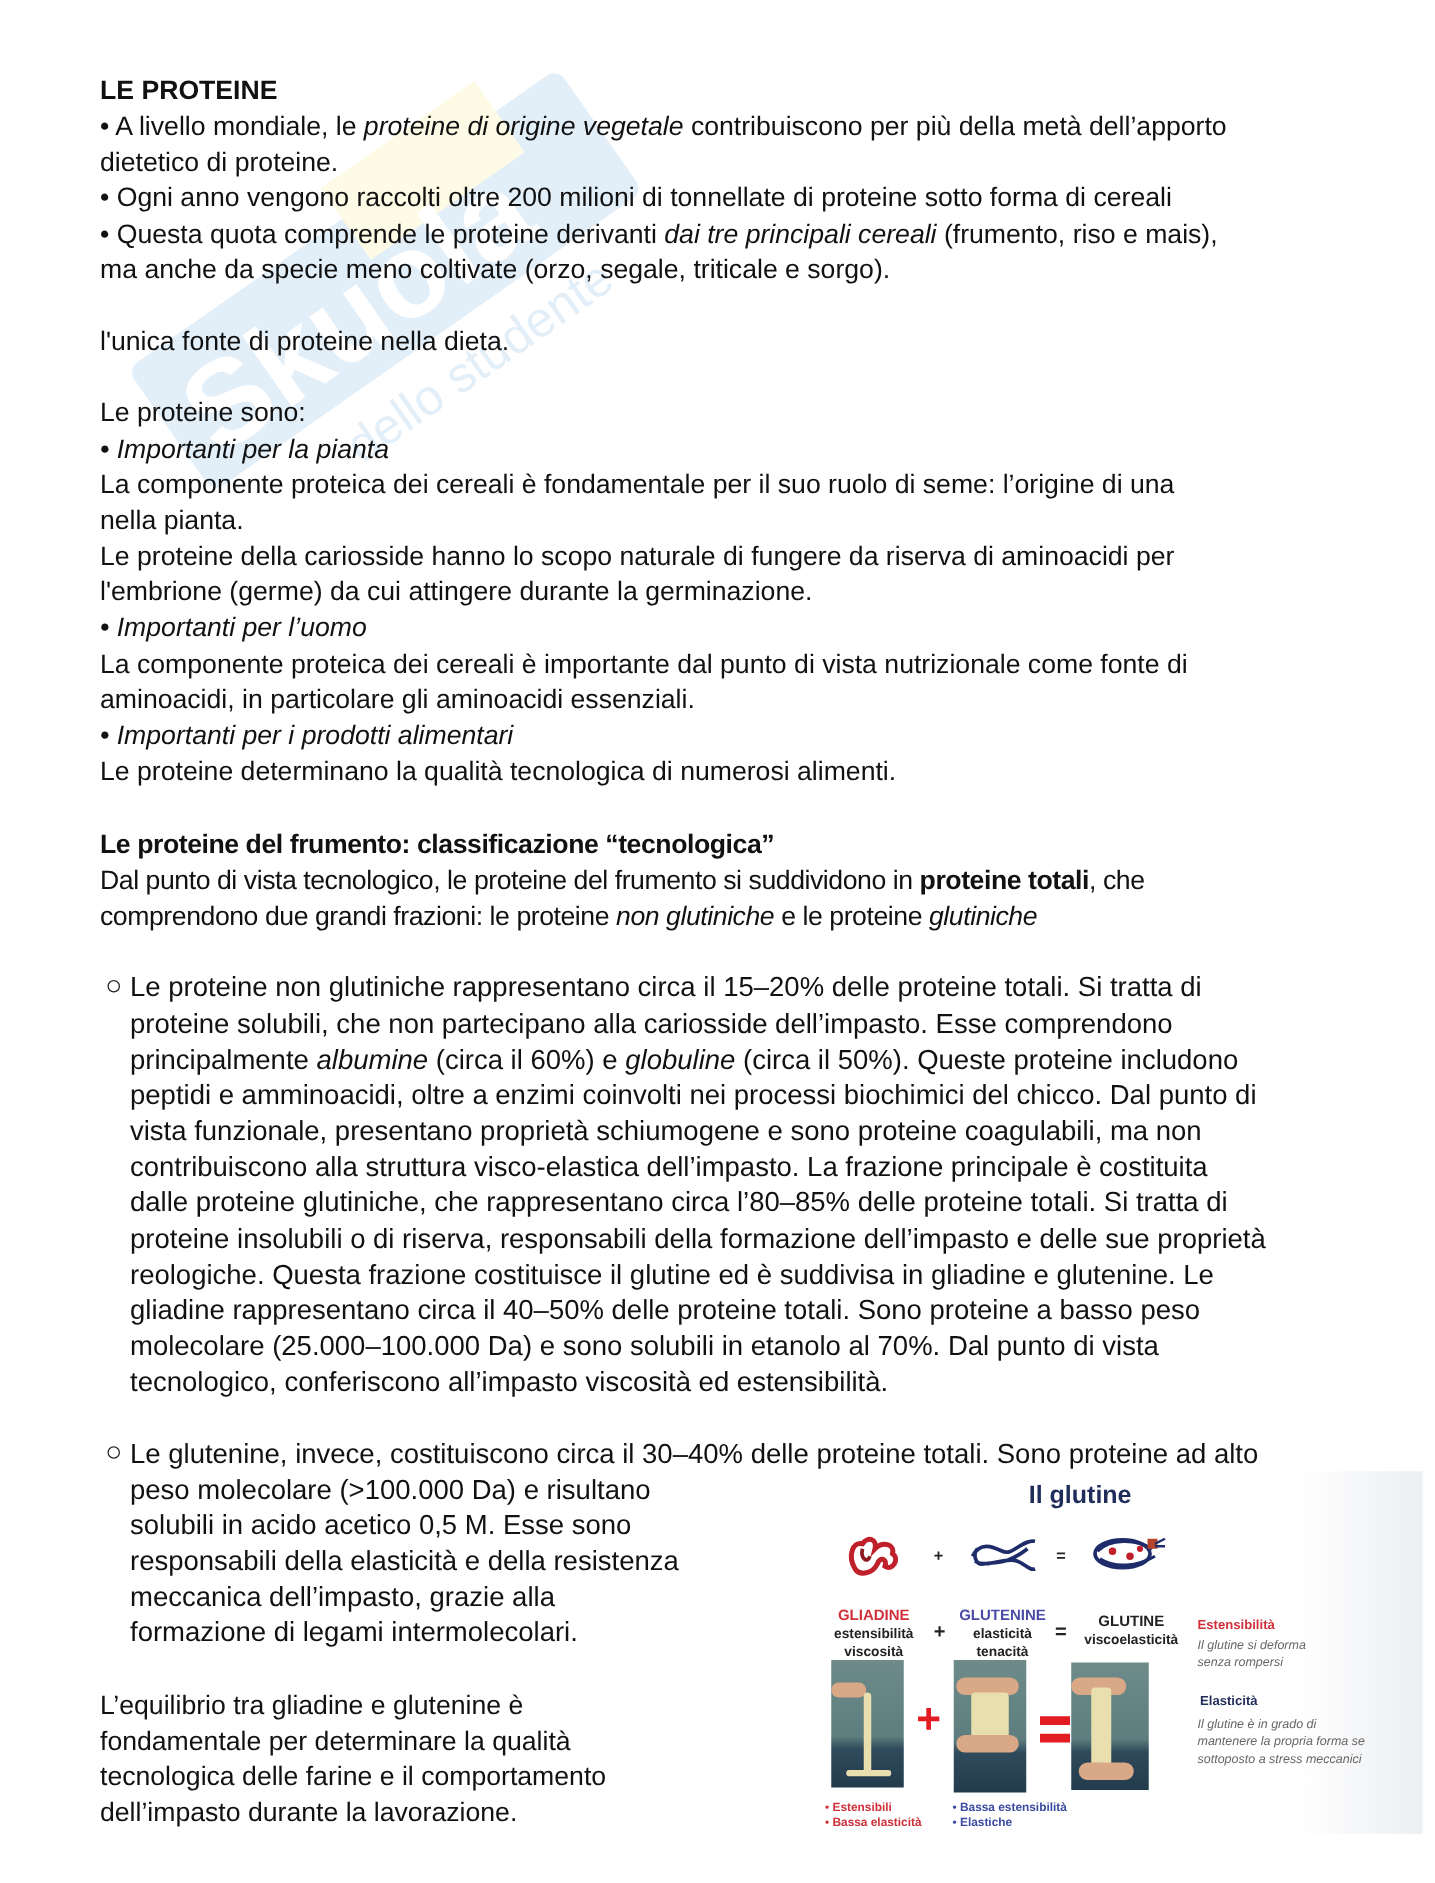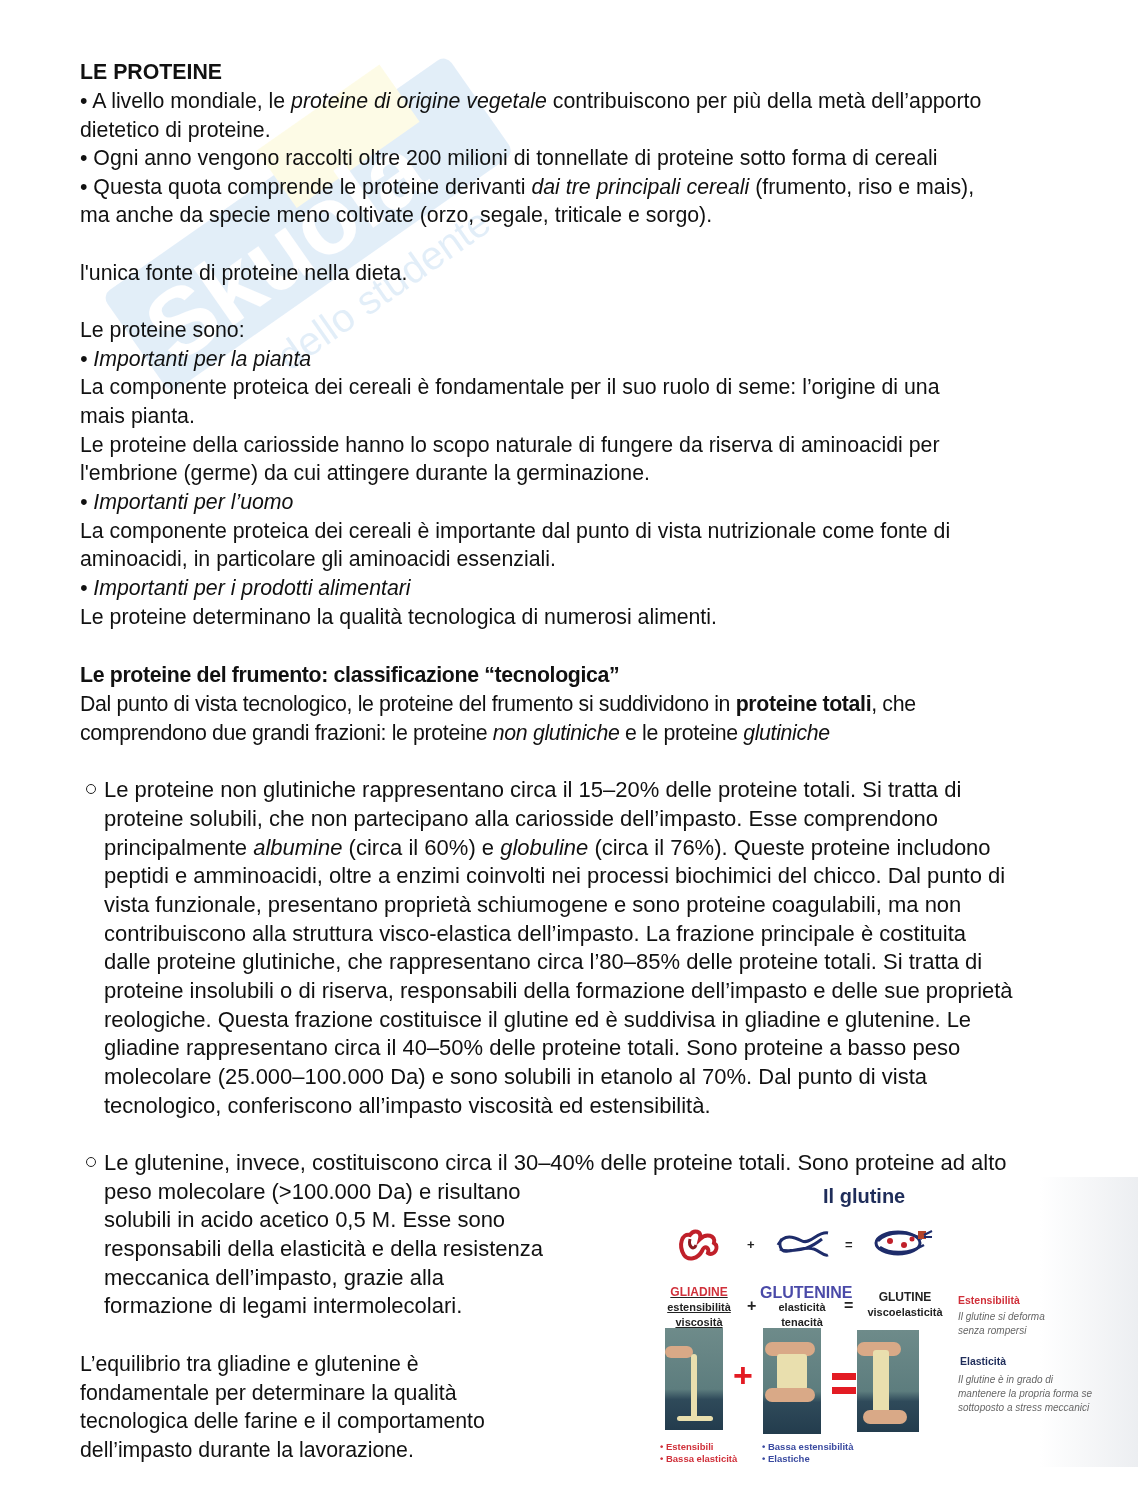--- a/index.html
+++ b/index.html
@@ -21,21 +21,21 @@
   .h2 { font-family: "Liberation Sans", sans-serif; font-weight: bold; letter-spacing: -0.3px; }
   .narrow { letter-spacing: -0.35px; }
 
   
   .fig { position: absolute; left: 648px; top: 1177px; width: 490px; height: 290px;
          background: linear-gradient(90deg, #ffffff 0%, #ffffff 80%, #eceef1 100%); overflow: hidden; }
   .fig-title { position: absolute; left: 175px; top: 8px; font-size: 20px; font-weight: bold; color: #1f2d5a; }
   .fig-op { position: absolute; font-size: 13px; font-weight: bold; color: #222; }
   .fig-lbl { position: absolute; text-align: center; font-size: 11px; font-weight: bold; line-height: 15px; color: #222; }
   .fig-lbl .head-red { color: #d0303a; font-size: 12px; }
-  .fig-lbl .head-blue { color: #4a4aa8; font-size: 16px; }
+  .fig-lbl .head-blue { color: #4a4aa8; font-size: 12px; }
   .photo { position: absolute; background: linear-gradient(180deg, #6e8b8a 0%, #5d7d7e 60%, #2f4a5a 70%, #233c4d 100%); }
   .dough { position: absolute; background: #e9dfae; border-radius: 3px; }
   .hand { position: absolute; background: #d9a987; border-radius: 10px; }
   .bigplus { position: absolute; color: #e31b23; font-size: 34px; font-weight: bold; }
   .bigeq { position: absolute; width: 24px; height: 7px; background: #e31b23; }
   .bul { position: absolute; font-size: 9.5px; font-weight: bold; line-height: 12px; }
   .bul.red { color: #d0303a; }
   .bul.blue { color: #3a4aa0; }
   .side-h { position: absolute; font-size: 10.5px; font-weight: bold; }
   .side-t { position: absolute; font-size: 10px; font-style: italic; color: #666; line-height: 14px; }
@@ -58,37 +58,37 @@
   <div class="txt" style="top:87px;"><span>• A livello mondiale, le </span><i>proteine di origine vegetale</i><span> contribuiscono per più della metà dell’apporto</span></div>
   <div class="txt" style="top:116px;">dietetico di proteine.</div>
   <div class="txt" style="top:144px;">• Ogni anno vengono raccolti oltre 200 milioni di tonnellate di proteine sotto forma di cereali</div>
   <div class="txt" style="top:173px;"><span>• Questa quota comprende le proteine derivanti </span><i>dai tre principali cereali</i><span> (frumento, riso e mais),</span></div>
   <div class="txt" style="top:201px;text-align:center;">ma anche da specie meno coltivate (orzo, segale, triticale e sorgo).</div>
   <div class="txt" style="top:259px;">l'unica fonte di proteine nella dieta.</div>
 
   <div class="txt" style="top:316px;">Le proteine sono:</div>
   <div class="txt it" style="top:345px;">• Importanti per la pianta</div>
   <div class="txt" style="top:373px;">La componente proteica dei cereali è fondamentale per il suo ruolo di seme: l’origine di una</div>
-  <div class="txt" style="top:402px;">mais pianta.</div>
+  <div class="txt" style="top:402px;">nella pianta.</div>
   <div class="txt" style="top:431px;">Le proteine della cariosside hanno lo scopo naturale di fungere da riserva di aminoacidi per</div>
   <div class="txt" style="top:459px;">l'embrione (germe) da cui attingere durante la germinazione.</div>
   <div class="txt it" style="top:488px;">• Importanti per l’uomo</div>
   <div class="txt" style="top:517px;">La componente proteica dei cereali è importante dal punto di vista nutrizionale come fonte di</div>
   <div class="txt" style="top:545px;">aminoacidi, in particolare gli aminoacidi essenziali.</div>
   <div class="txt it" style="top:574px;">• Importanti per i prodotti alimentari</div>
   <div class="txt" style="top:603px;">Le proteine determinano la qualità tecnologica di numerosi alimenti.</div>
 
   <div class="txt h2 narrow" style="top:661px;">Le proteine del frumento: classificazione “tecnologica”</div>
   <div class="txt narrow" style="top:690px;"><span>Dal punto di vista tecnologico, le proteine del frumento si suddividono in </span><b>proteine totali</b><span>, che</span></div>
   <div class="txt narrow" style="top:719px;"><span>comprendono due grandi frazioni: le proteine </span><i>non glutiniche</i><span> e le proteine </span><i>glutiniche</i></div>
 
   <div class="circ" style="top:784px;"></div>
   <div class="ind" style="top:776px;">Le proteine non glutiniche rappresentano circa il 15–20% delle proteine totali. Si tratta di</div>
   <div class="ind" style="top:805px;">proteine solubili, che non partecipano alla cariosside dell’impasto. Esse comprendono</div>
-  <div class="ind" style="top:834px;"><span>principalmente </span><i>albumine</i><span> (circa il 60%) e </span><i>globuline</i><span> (circa il 76%). Queste proteine includono</span></div>
+  <div class="ind" style="top:834px;"><span>principalmente </span><i>albumine</i><span> (circa il 60%) e </span><i>globuline</i><span> (circa il 50%). Queste proteine includono</span></div>
   <div class="ind" style="top:862px;">peptidi e amminoacidi, oltre a enzimi coinvolti nei processi biochimici del chicco. Dal punto di</div>
   <div class="ind" style="top:891px;">vista funzionale, presentano proprietà schiumogene e sono proteine coagulabili, ma non</div>
   <div class="ind" style="top:920px;">contribuiscono alla struttura visco-elastica dell’impasto. La frazione principale è costituita</div>
   <div class="ind" style="top:948px;">dalle proteine glutiniche, che rappresentano circa l’80–85% delle proteine totali. Si tratta di</div>
   <div class="ind" style="top:977px;">proteine insolubili o di riserva, responsabili della formazione dell’impasto e delle sue proprietà</div>
   <div class="ind" style="top:1006px;">reologiche. Questa frazione costituisce il glutine ed è suddivisa in gliadine e glutenine. Le</div>
   <div class="ind" style="top:1034px;">gliadine rappresentano circa il 40–50% delle proteine totali. Sono proteine a basso peso</div>
   <div class="ind" style="top:1063px;">molecolare (25.000–100.000 Da) e sono solubili in etanolo al 70%. Dal punto di vista</div>
   <div class="ind" style="top:1092px;">tecnologico, conferiscono all’impasto viscosità ed estensibilità.</div>
 
@@ -120,21 +120,21 @@
     <svg style="position:absolute;left:222px;top:48px;width:64px;height:34px;" viewBox="0 0 64 34">
       <ellipse cx="28" cy="18" rx="22" ry="11" fill="none" stroke="#1e2c6a" stroke-width="3"></ellipse>
       <path d="M8 16 C18 6,38 6,52 14 M10 22 C22 30,40 28,54 20" fill="none" stroke="#1e2c6a" stroke-width="2.5"></path>
       <circle cx="20" cy="16" r="3" fill="#c0202a"></circle>
         <circle cx="34" cy="20" r="3" fill="#c0202a"></circle>
         <circle cx="42" cy="14" r="2.5" fill="#c0202a"></circle>
       <rect x="48" y="6" width="8" height="8" fill="#b5452a"></rect>
       <path d="M54 10 L62 6 M54 12 L62 12" stroke="#1e2c6a" stroke-width="2"></path>
     </svg>
 
-    <div class="fig-lbl" style="left:6px;top:108px;width:90px;text-decoration:underline;">
+    <div class="fig-lbl" style="left:6px;top:108px;width:90px;">
       <div class="head-red">GLIADINE</div>
       <div>estensibilità</div>
       <div>viscosità</div>
     </div>
     <div class="fig-op" style="left:99px;top:120px;font-size:16px;">+</div>
     <div class="fig-lbl" style="left:112px;top:108px;width:84px;">
       <div class="head-blue">GLUTENINE</div>
       <div>elasticità</div>
       <div>tenacità</div>
     </div>

